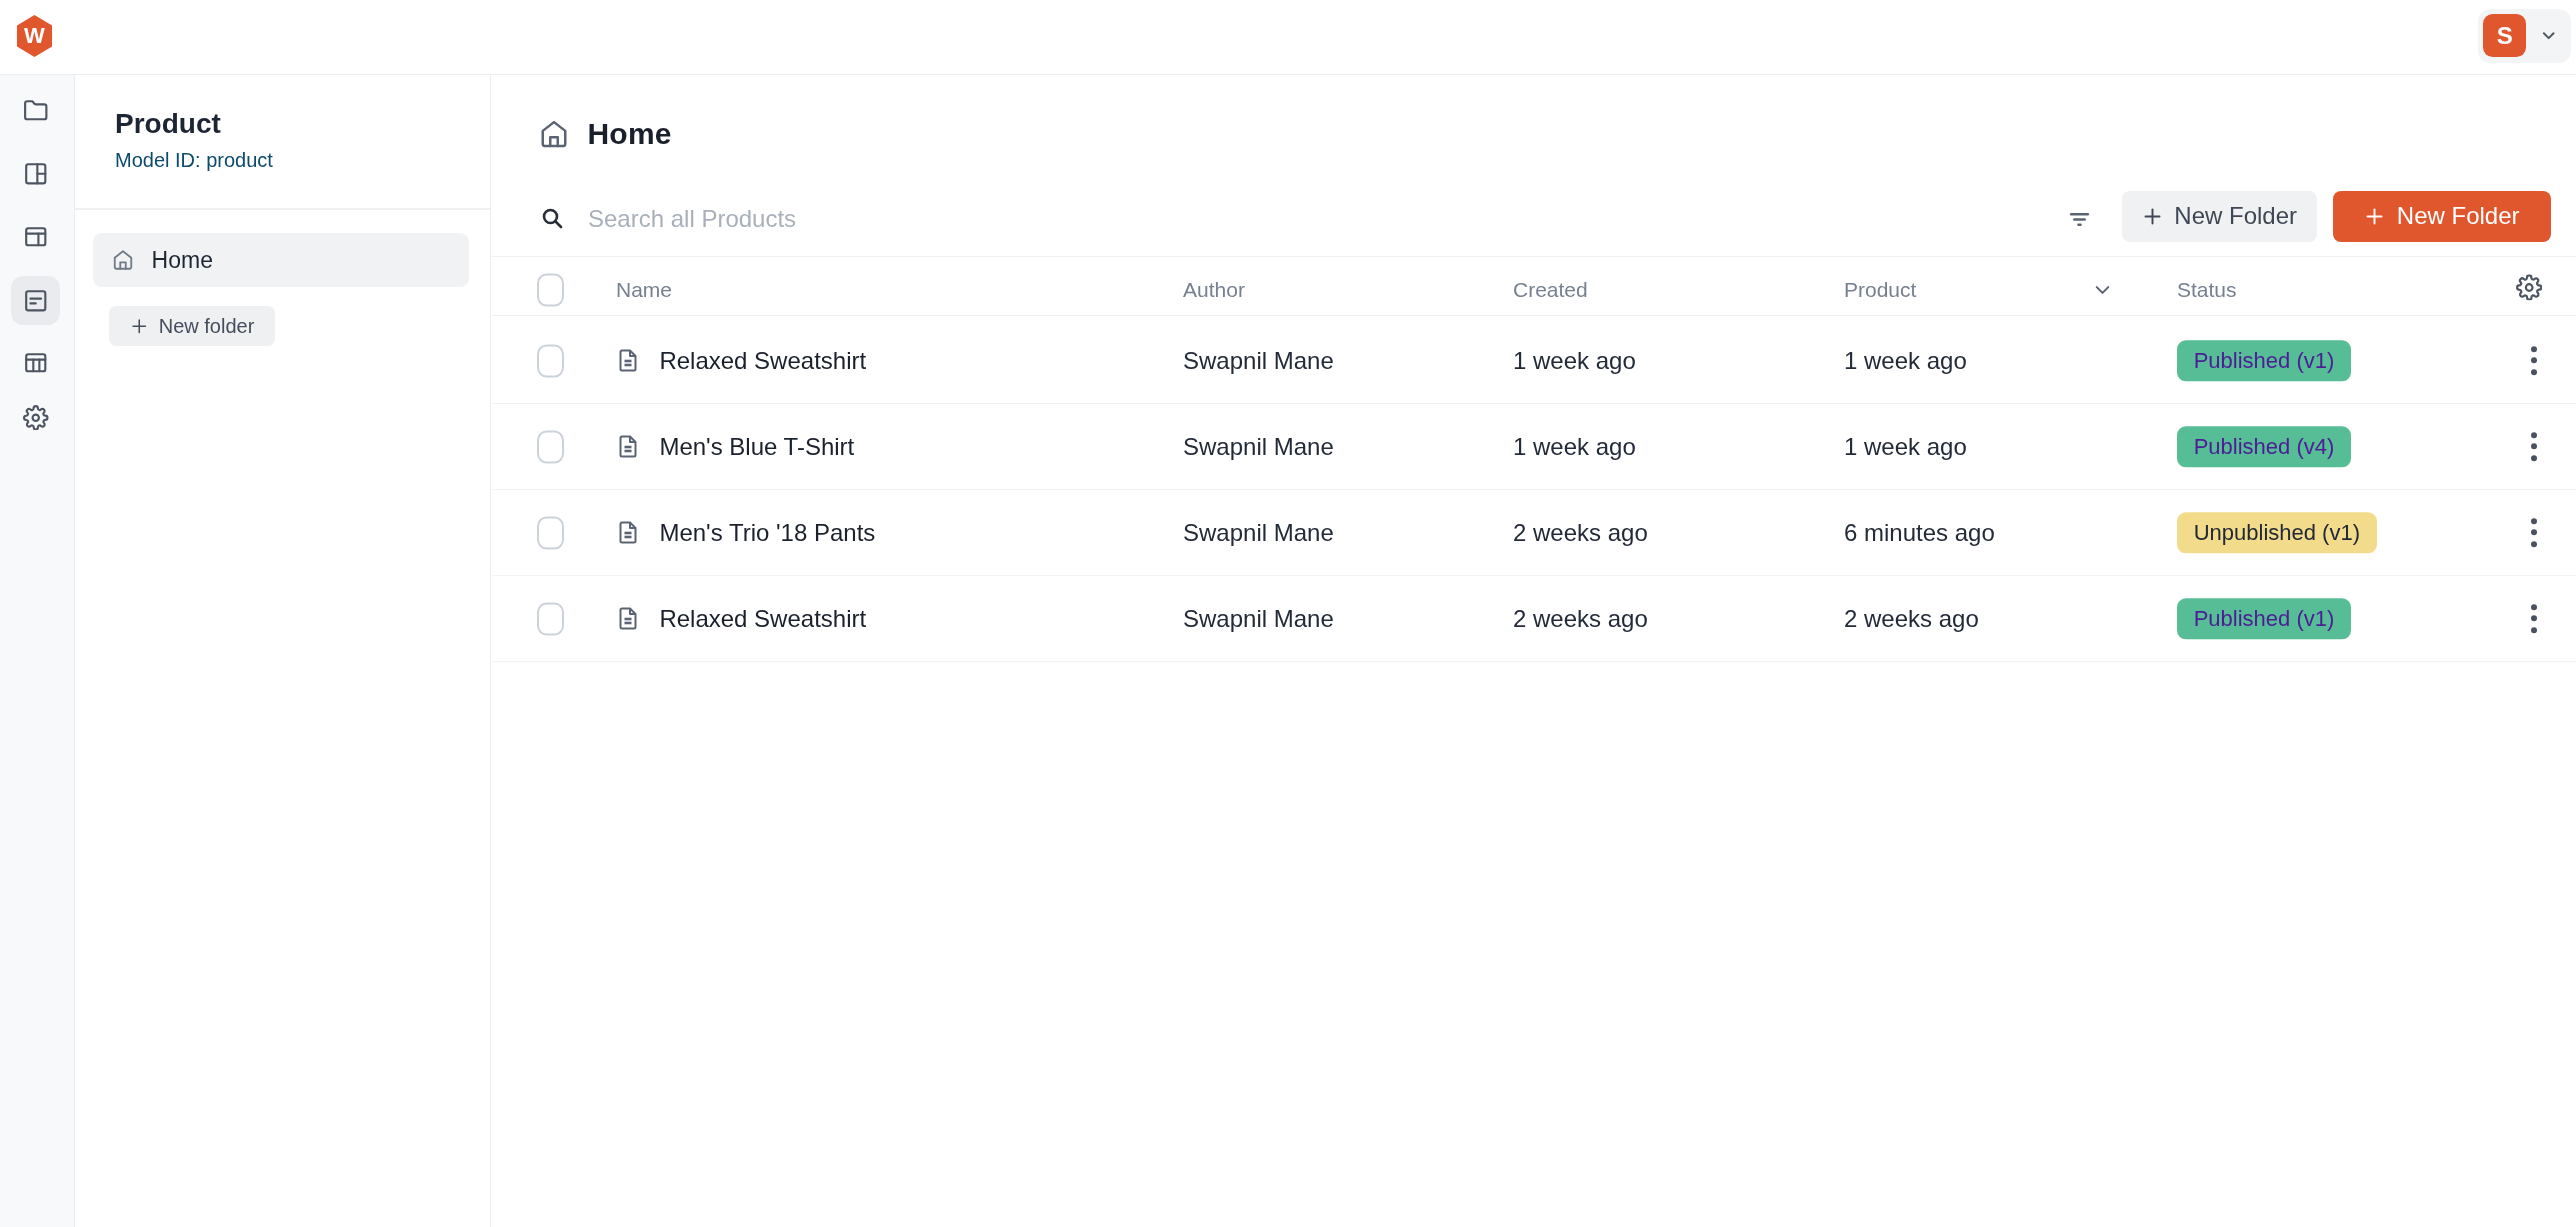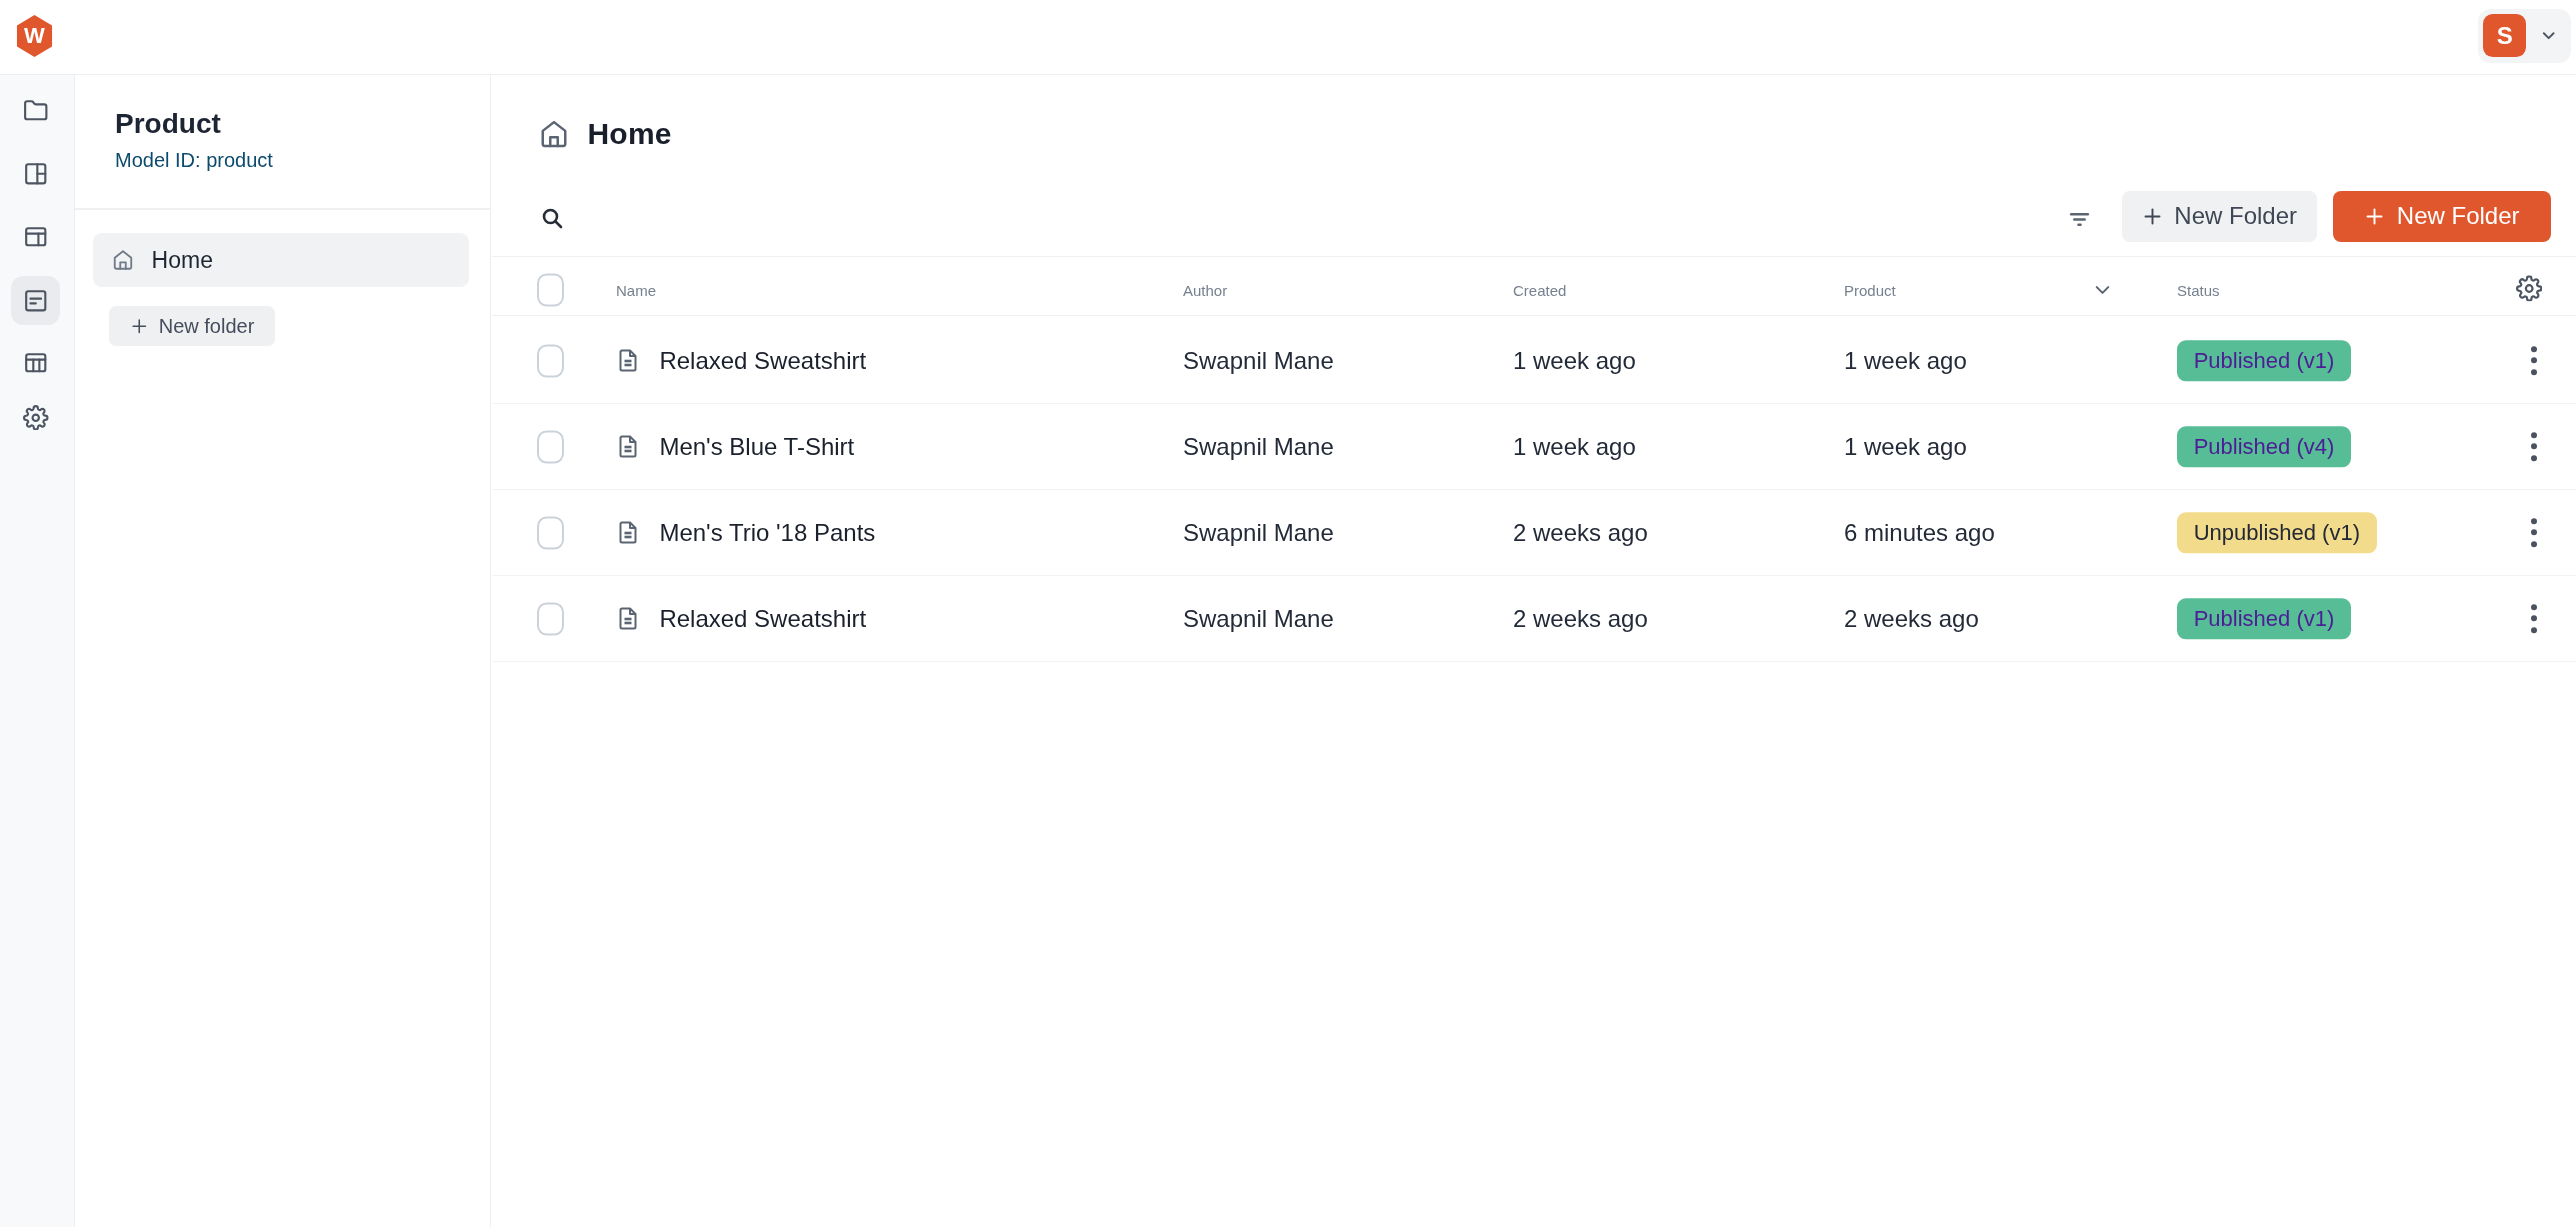--- a/index.html
+++ b/index.html
@@ -54,21 +54,21 @@
   .filter-btn { position:absolute; left:1564px; top:8.8px; width:46px; height:46px; border:none; background:transparent;
                 color:#5b6472; cursor:pointer; display:flex; align-items:center; justify-content:center; }
   .filter-btn svg { width:25px; height:25px; }
   .btn { position:absolute; top:2.6px; height:51px; border:none; border-radius:8px; font-family:inherit; font-size:24px;
          display:flex; align-items:center; justify-content:center; gap:11.4px; cursor:pointer; }
   .btn svg { width:21px; height:21px; }
   .btn-newfolder { left:1630px; width:195px; background:#f0f1f3; color:#3f4754; }
   .btn-newproduct { left:1841px; width:218px; background:#e0572e; color:#fff; }
 
   
-  .thead { position:absolute; left:0; right:0; top:189px; height:52px; border-bottom:1.8px solid #eef0f2; font-size:15px; color:#77808f; }
+  .thead { position:absolute; left:0; right:0; top:189px; height:52px; border-bottom:1.8px solid #eef0f2; font-size:21px; color:#77808f; }
   .cell { position:absolute; top:50%; transform:translateY(-50%); white-space:nowrap; }
   .c-check { left:45px; }
   .c-name-h { left:124px; }
   .c-name { left:124px; display:flex; align-items:flex-start; gap:19.4px; }
   .c-author { left:691px; }
   .c-created { left:1021px; }
   .c-modified { left:1352px; }
   .c-sort { left:1599px; color:#5b6472; }
   .c-sort svg { width:23px; height:23px; display:block; }
   .c-status { left:1685px; }
@@ -181,20 +181,21 @@
       <h1 class="page-title">Home</h1>
     </div>
 
     <div class="search-row">
       <span class="search-icon">
         <svg viewBox="0 0 24 24" fill="none" stroke="currentColor" stroke-width="2.6" stroke-linecap="round">
             <circle cx="10.5" cy="10.5" r="6.5"></circle>
             <line x1="15.5" y1="15.5" x2="21" y2="21"></line>
           </svg>
       </span>
+      <input class="search-input" type="text" placeholder="Search all Products" style="">
       <button class="filter-btn">
         <svg viewBox="0 0 24 24" fill="none" stroke="currentColor" stroke-width="2.4" stroke-linecap="round">
             <line x1="4" y1="7" x2="20" y2="7"></line>
             <line x1="7" y1="12" x2="17" y2="12"></line>
             <line x1="11" y1="17" x2="13" y2="17"></line>
           </svg>
       </button>
       <button class="btn btn-newfolder">
         <svg viewBox="0 0 24 24" fill="none" stroke="currentColor" stroke-width="2.2" stroke-linecap="round">
             <line x1="12" y1="4" x2="12" y2="20"></line>

